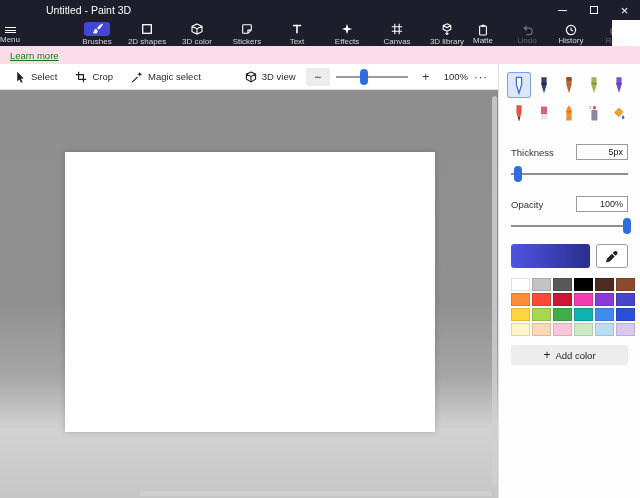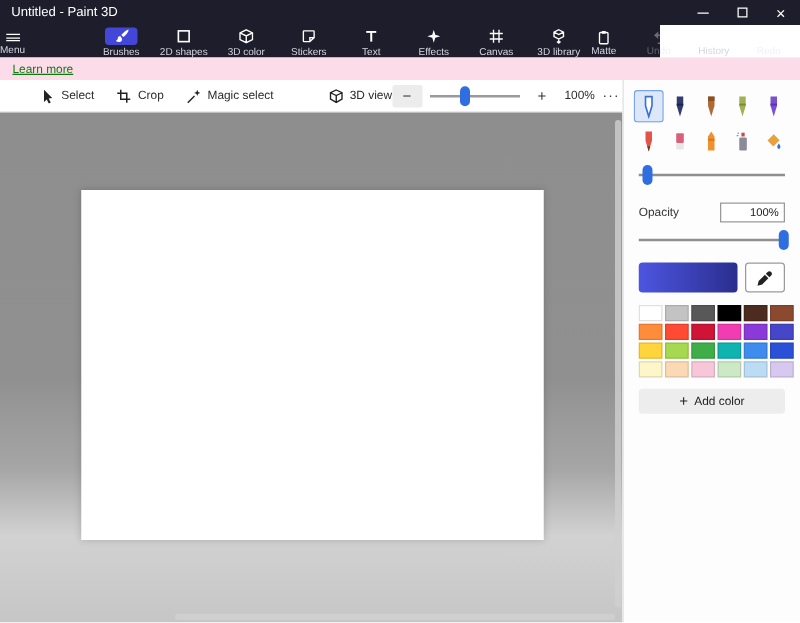--- a/index.html
+++ b/index.html
@@ -1,50 +1,50 @@
 <!DOCTYPE html>
 <html><head>
 <meta charset="utf-8">
 <style>
   *{margin:0;padding:0;box-sizing:border-box;}
   html,body{width:640px;height:498px;overflow:hidden;}
   body{font-family:"Liberation Sans","DejaVu Sans",sans-serif;position:relative;background:#fff;}
   svg{display:block;}
 
   
-  .titlebar{position:absolute;left:0;top:0;width:640px;height:20px;background:#1d1d2b;display:flex;align-items:center;color:#fff;}
+  .titlebar{position:absolute;left:0;top:0;width:640px;height:20px;background:#1d1d2b;display:flex;align-items:center;color:#fff;padding-left:37px;}
   .titlebar .title{font-size:10.5px;padding-left:9px;}
   .win-controls{margin-left:auto;display:flex;height:100%;}
   .winbtn{width:31px;height:100%;display:flex;align-items:center;justify-content:center;color:#fff;}
   .min-glyph{display:block;width:9px;height:0;border-top:1px solid #fff;}
   .max-glyph{display:block;width:8px;height:8px;border:1px solid #fff;}
   .close-glyph{font-size:13px;line-height:1;}
 
   
-  .menubar{position:absolute;left:0;top:20px;width:528px;height:26px;background:#1d1d2b;display:flex;align-items:flex-start;}
+  .menubar{position:absolute;left:0;top:20px;width:612px;height:26px;background:#1d1d2b;display:flex;align-items:flex-start;}
   .stackbtn{display:flex;flex-direction:column;align-items:center;justify-content:center;height:26px;}
   .menu-btn{width:46px;padding-top:3px;}
   .ham span{display:block;width:11px;height:1px;background:#fff;margin:1.5px 0;}
   .lblw{font-size:8px;line-height:9px;color:#d6d6e2;white-space:nowrap;}
   .tabs{display:flex;margin-left:58px;gap:12px;}
   .tab{width:38px;display:flex;flex-direction:column;align-items:center;padding-top:2px;height:26px;}
   .tab .iconbox{width:26px;height:14px;border-radius:3px;display:flex;align-items:center;justify-content:center;}
   .tab.selected .iconbox{background:#4247d8;}
   .tab .lblw{margin-top:1px;}
   .actions{margin-left:auto;display:flex;gap:10px;padding-right:14px;}
   .action{width:34px;display:flex;flex-direction:column;align-items:center;padding-top:3px;}
   .action .icn{height:13px;display:flex;align-items:center;justify-content:center;}
   .action.disabled{opacity:.35;}
 
   
   .notice{position:absolute;left:0;top:46px;width:640px;height:18px;background:#fbdce8;display:flex;align-items:center;font-size:9.5px;color:#1b1b1b;padding-left:10px;gap:4px;white-space:nowrap;}
   .notice a{color:#0f7b10;text-decoration:underline;cursor:pointer;}
 
   
-  .toolbar2{position:absolute;left:0;top:64px;width:498px;height:26px;background:#fff;border-bottom:1px solid #e3e3e3;display:flex;align-items:center;font-size:9.5px;color:#2b2b2b;padding:0 28px;}
+  .toolbar2{position:absolute;left:0;top:64px;width:498px;height:26px;background:#fff;border-bottom:1px solid #e3e3e3;display:flex;align-items:center;font-size:9.5px;color:#2b2b2b;padding:0 10px;}
   .tbitem{display:flex;align-items:center;gap:5px;white-space:nowrap;}
   .tb-left{display:flex;gap:18px;margin-left:4px;}
   .tb-view{margin-left:44px;}
   .tb-zoom{margin-left:auto;display:flex;align-items:center;gap:6px;}
   .zoombtn{width:24px;height:18px;display:flex;align-items:center;justify-content:center;font-size:12px;color:#333;}
   .zoombtn.minus{background:#ececec;border-radius:2px;}
   .zslider{position:relative;width:72px;height:16px;}
   .track{position:absolute;left:0;right:0;top:7px;height:2px;background:#9a9a9a;}
   .sthumb{position:absolute;top:0;width:8px;height:16px;border-radius:4px;background:#2e6ee0;margin-left:-4px;}
   .zoom-val{font-size:9.5px;}
@@ -341,20 +341,24 @@
           </svg>
       </div>
       <div class="brush">
         <svg width="14" height="19" viewBox="0 0 16 22">
             <path d="M8 4l5.4 5.4-5.8 5.8L2.2 9.8z" fill="#e8a23c"></path>
             <path d="M14.2 15.6c0 1.1-.8 2-1.5 2s-1.5-.9-1.5-2 1.5-3 1.5-3 1.5 1.9 1.5 3z" fill="#3a6fd8"></path>
           </svg>
       </div>
     </div>
 
+    <div class="field-row thickness-row">
+      <span class="flabel">Thickness</span>
+      <div class="value-box">5px</div>
+    </div>
     <div class="pslider">
       <div class="track"></div>
       <div class="sthumb" style="left:7px"></div>
     </div>
 
     <div class="field-row opacity-row">
       <span class="flabel">Opacity</span>
       <div class="value-box">100%</div>
     </div>
     <div class="pslider">

